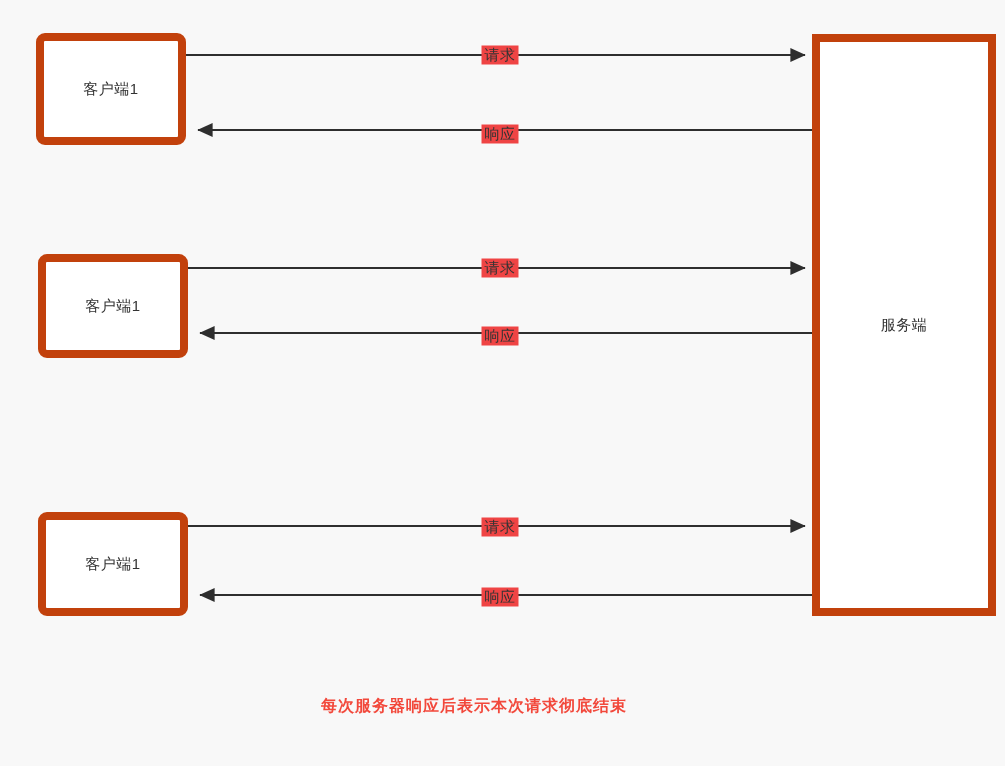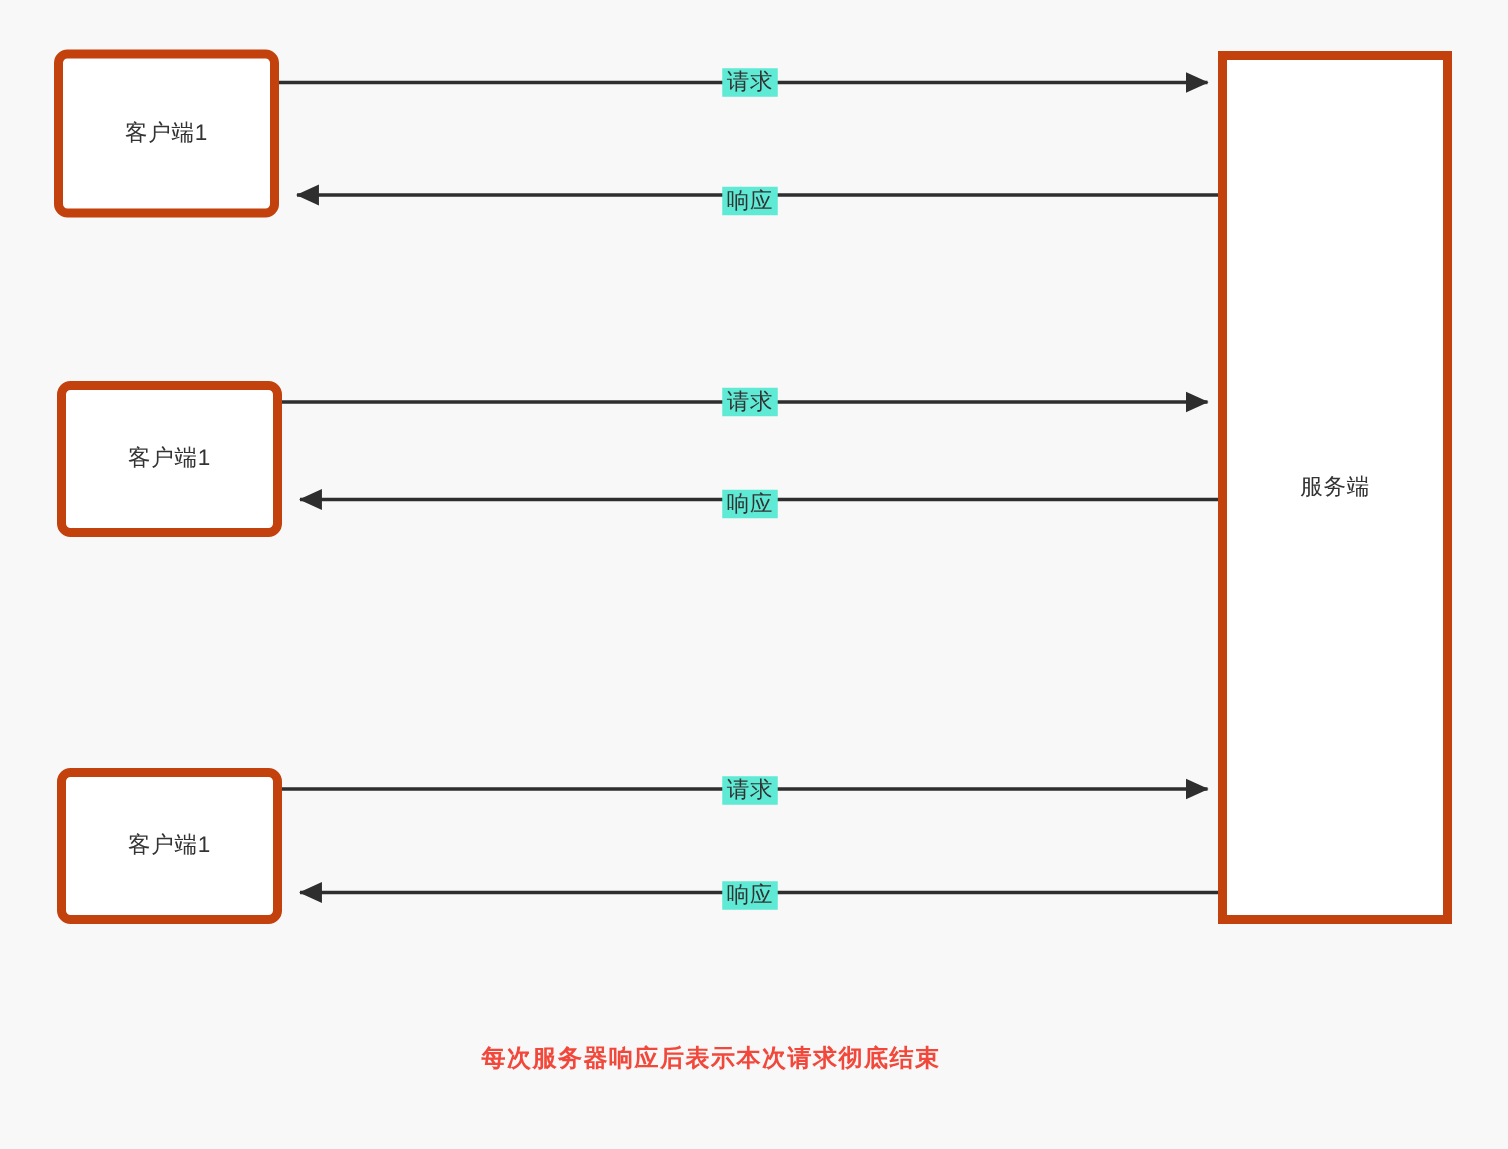--- a/index.html
+++ b/index.html
@@ -25,21 +25,21 @@
     position: absolute;
     left: 0;
     top: 0;
     width: 1005px;
     height: 766px;
   }
   .node-box {
     position: absolute;
     box-sizing: border-box;
     background: #ffffff;
-    border: 6px solid #c2410c;
+    border: 8px solid #c2410c;
     display: flex;
     align-items: center;
     justify-content: center;
   }
   .node-box.rounded {
     border-radius: 9px;
   }
   .node-box.square {
     border-radius: 0;
   }
@@ -48,21 +48,21 @@
     color: #333333;
     line-height: 1.2;
     letter-spacing: 0.5px;
     user-select: none;
     white-space: nowrap;
   }
   .edge-label {
     position: absolute;
     font-size: 15px;
     color: #333333;
-    background: #5eead4;
+    background: #ef4444;
     padding: 0 3px;
     transform: translate(-50%, -50%);
     white-space: nowrap;
     letter-spacing: 0.5px;
     user-select: none;
   }
   .caption {
     position: absolute;
     font-size: 16px;
     font-weight: bold;
@@ -103,21 +103,21 @@
   </div>
 
   <div class="node-box rounded" style="left:38px; top:254px; width:150px; height:104px;">
     <span class="node-label">客户端1</span>
   </div>
 
   <div class="node-box rounded" style="left:38px; top:512px; width:150px; height:104px;">
     <span class="node-label">客户端1</span>
   </div>
 
-  <div class="node-box square" style="left:812px; top:34px; width:156px; height:582px;">
+  <div class="node-box square" style="left:812px; top:34px; width:184px; height:582px;">
     <span class="node-label">服务端</span>
   </div>
 
   <div class="edge-label" style="left:500px; top:55px;">请求</div>
   <div class="edge-label" style="left:500px; top:134px;">响应</div>
 
   <div class="edge-label" style="left:500px; top:268px;">请求</div>
   <div class="edge-label" style="left:500px; top:336px;">响应</div>
 
   <div class="edge-label" style="left:500px; top:527px;">请求</div>

